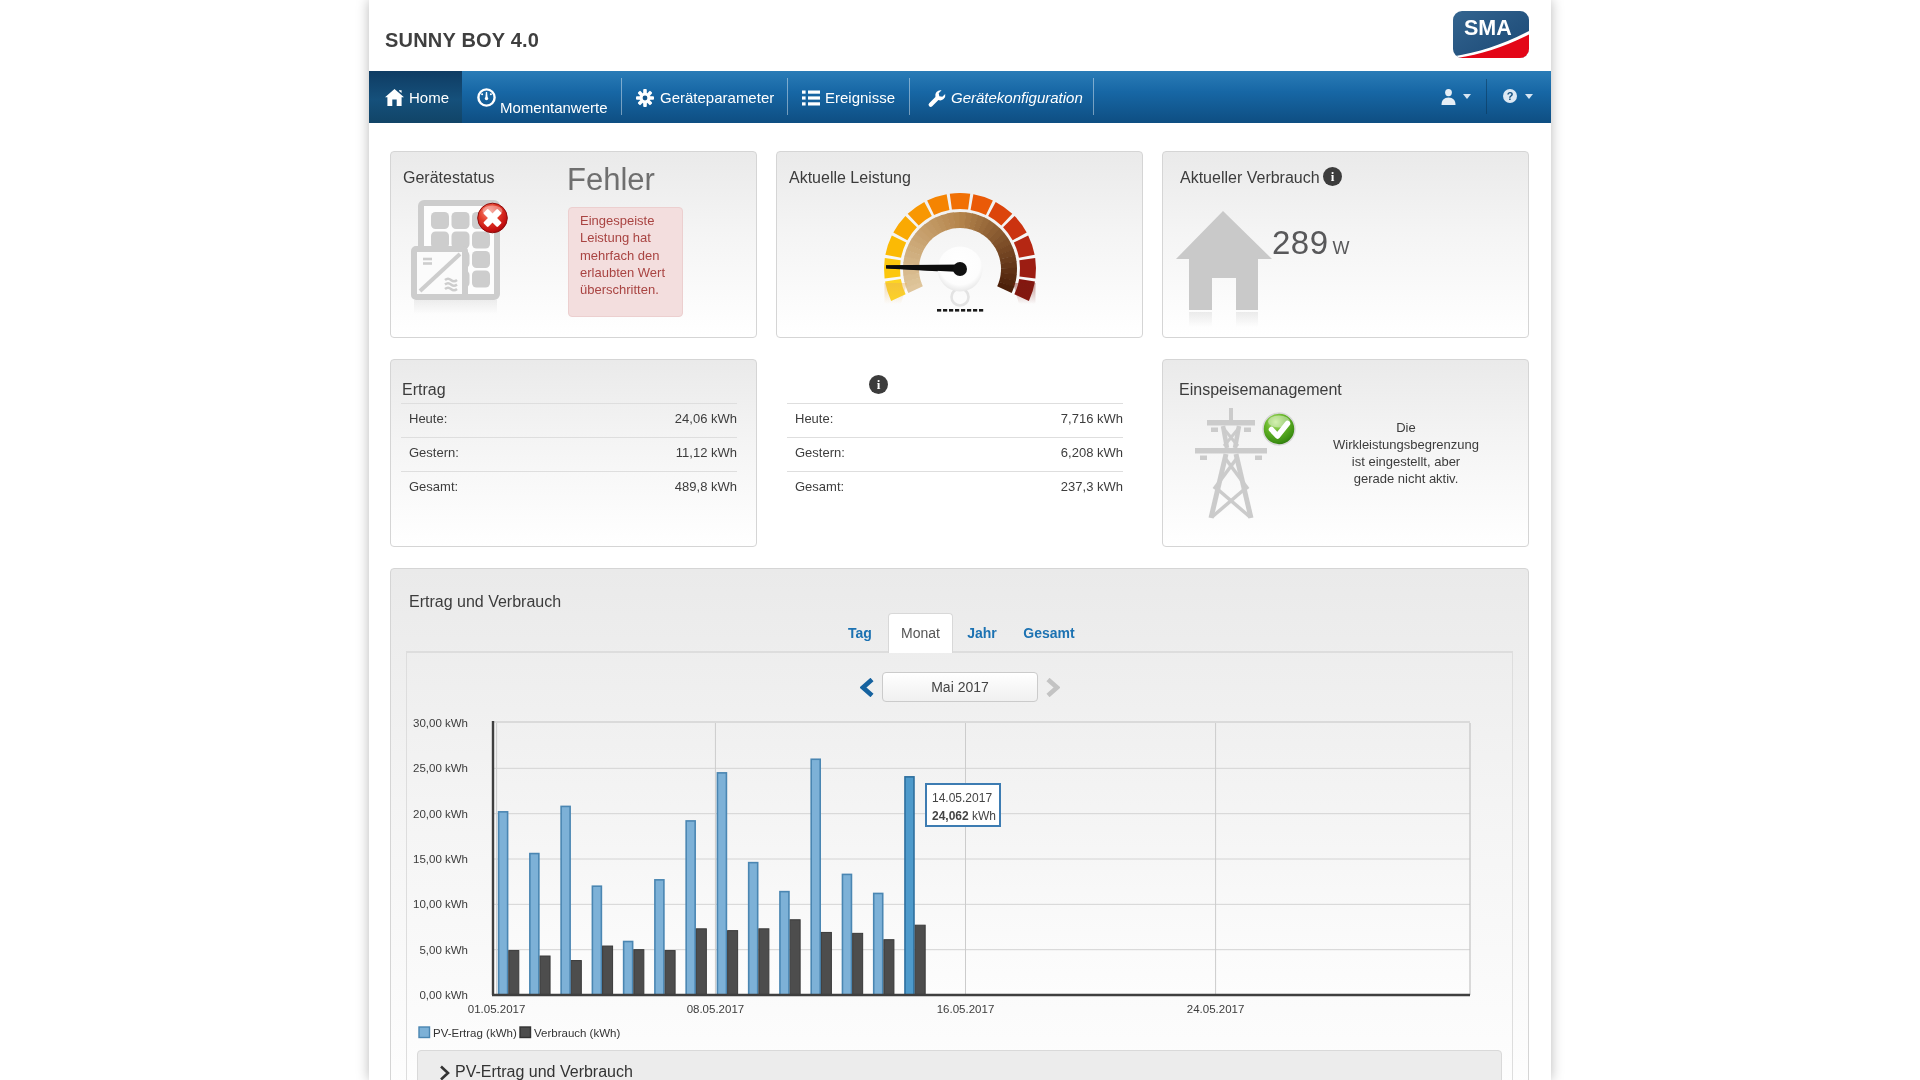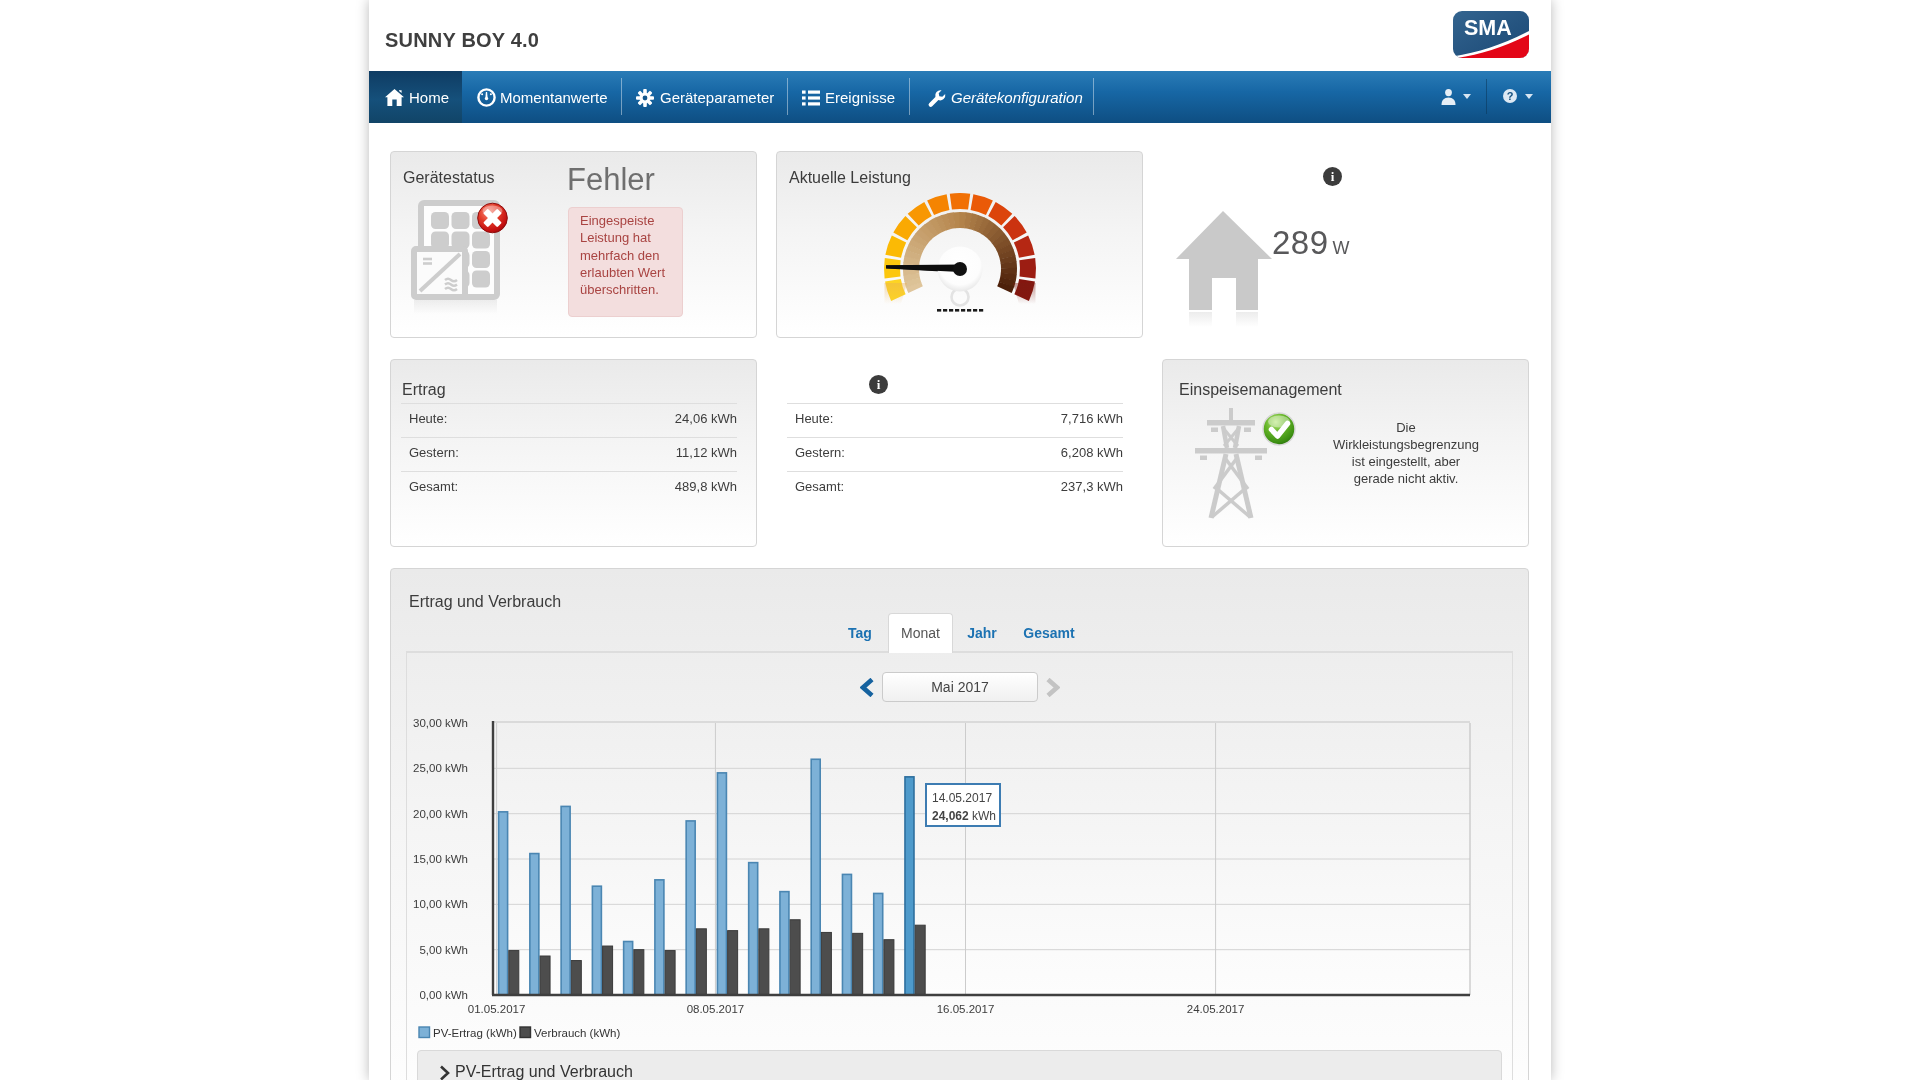--- a/index.html
+++ b/index.html
@@ -79,21 +79,21 @@
           <path d="M9.5 0 L19 8.2 L16.6 8.2 L16.6 17 L11.7 17 L11.7 10.5 L7.3 10.5 L7.3 17 L2.4 17 L2.4 8.2 L0 8.2 Z M14 1.2 L16.6 1.2 L16.6 4.1 L14 1.9 Z" fill="#ffffff"></path>
         </svg></div>
     <div class="navtxt" style="left:40px;">Home</div>
     <div class="navicon" style="left:108px; top:17px;"><svg width="19" height="19" viewBox="0 0 19 19">
           <circle cx="9.5" cy="9.5" r="8.1" fill="none" stroke="#ffffff" stroke-width="2.4"></circle>
           <polygon points="8.3,10.8 10.7,10.8 10.1,3.9 8.9,3.9" fill="#ffffff"></polygon>
           <circle cx="9.5" cy="10.6" r="1.7" fill="#ffffff"></circle>
           <circle cx="5.1" cy="6.2" r="1.0" fill="#ffffff"></circle>
           <circle cx="13.9" cy="6.2" r="1.0" fill="#ffffff"></circle>
         </svg></div>
-    <div class="navtxt" style="left:131px;">Momentanwerte</div>
+    <div class="navtxt" style="left:131px;margin-top:10px;">Momentanwerte</div>
     <div class="navicon" style="left:267px;"><svg width="18" height="18" viewBox="0 0 18 18">
           <g fill="#ffffff">
             <circle cx="9" cy="9" r="5.6"></circle>
 <g>
               <rect x="7.2" y="0" width="3.6" height="4.4" rx="1"></rect>
               <rect x="7.2" y="13.6" width="3.6" height="4.4" rx="1"></rect>
               <rect x="0" y="7.2" width="4.4" height="3.6" rx="1"></rect>
               <rect x="13.6" y="7.2" width="4.4" height="3.6" rx="1"></rect>
             </g>
 <g transform="rotate(45 9 9)">
@@ -261,20 +261,23 @@
           <rect x="73" y="129" width="4.2" height="2.6"></rect>
           <rect x="79" y="129" width="4.2" height="2.6"></rect>
           <rect x="85" y="129" width="4.2" height="2.6"></rect>
           <rect x="91" y="129" width="4.2" height="2.6"></rect>
           <rect x="97" y="129" width="4.2" height="2.6"></rect>
           <rect x="103" y="129" width="4.2" height="2.6"></rect>
           <rect x="109" y="129" width="4.2" height="2.6"></rect>
         </g>
 </svg></div>
 
+  <div class="tile" style="left:793px; top:151px; height:187px;">
+    <div class="tile-title" style="left:17px; top:17px;">Aktueller Verbrauch</div>
+  </div>
   <div class="info" style="left:954px; top:167px;">i</div>
   <div class="abs" style="left:801px; top:205px;"><svg width="110" height="130" viewBox="0 0 110 130">
 <defs>
           <linearGradient id="hfade" x1="0" y1="0" x2="0" y2="1">
 <stop offset="0%" stop-color="#c9c9c9" stop-opacity="0.35"></stop>
             <stop offset="100%" stop-color="#c9c9c9" stop-opacity="0"></stop>
           </linearGradient>
         </defs>
 <path d="M53 6 L102 54 L88 54 L88 105 L66 105 L66 73 L42 73 L42 105 L19 105 L19 54 L6 54 Z" fill="#c9c9c9"></path>
 <path d="M19 107 L42 107 L42 122 L19 122 Z M66 107 L88 107 L88 122 L66 122 Z" fill="url(#hfade)"></path>

